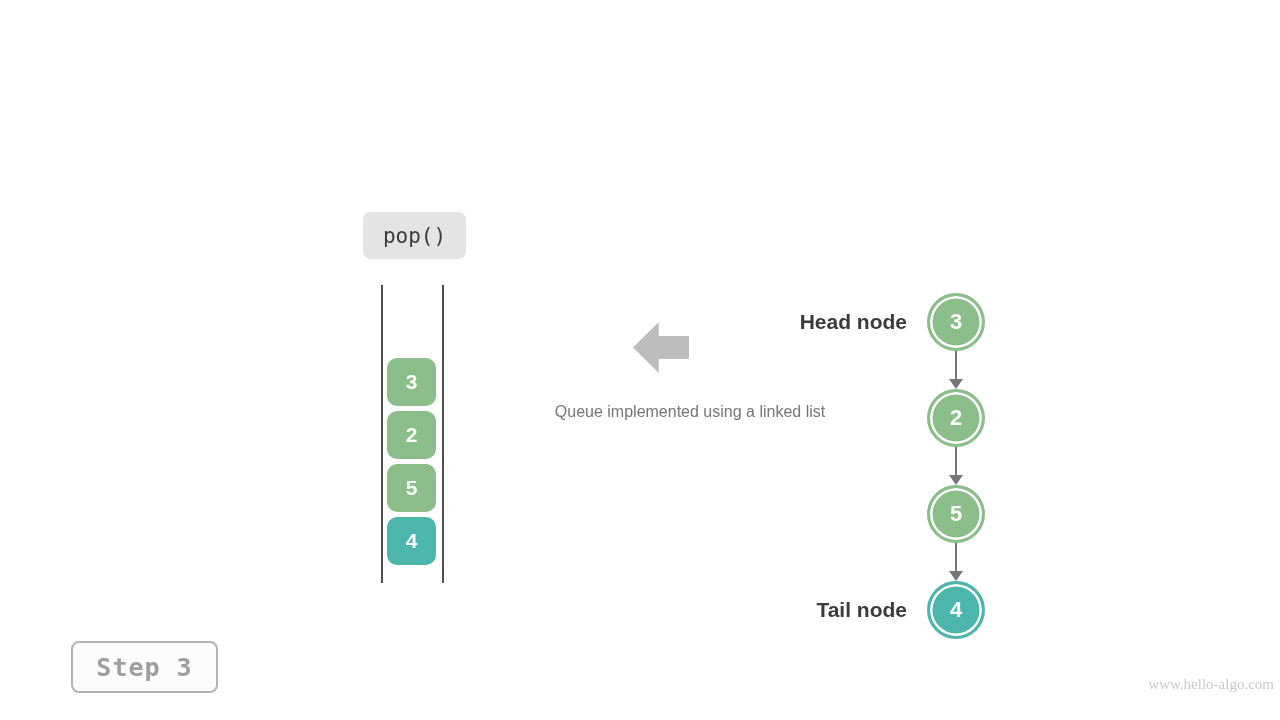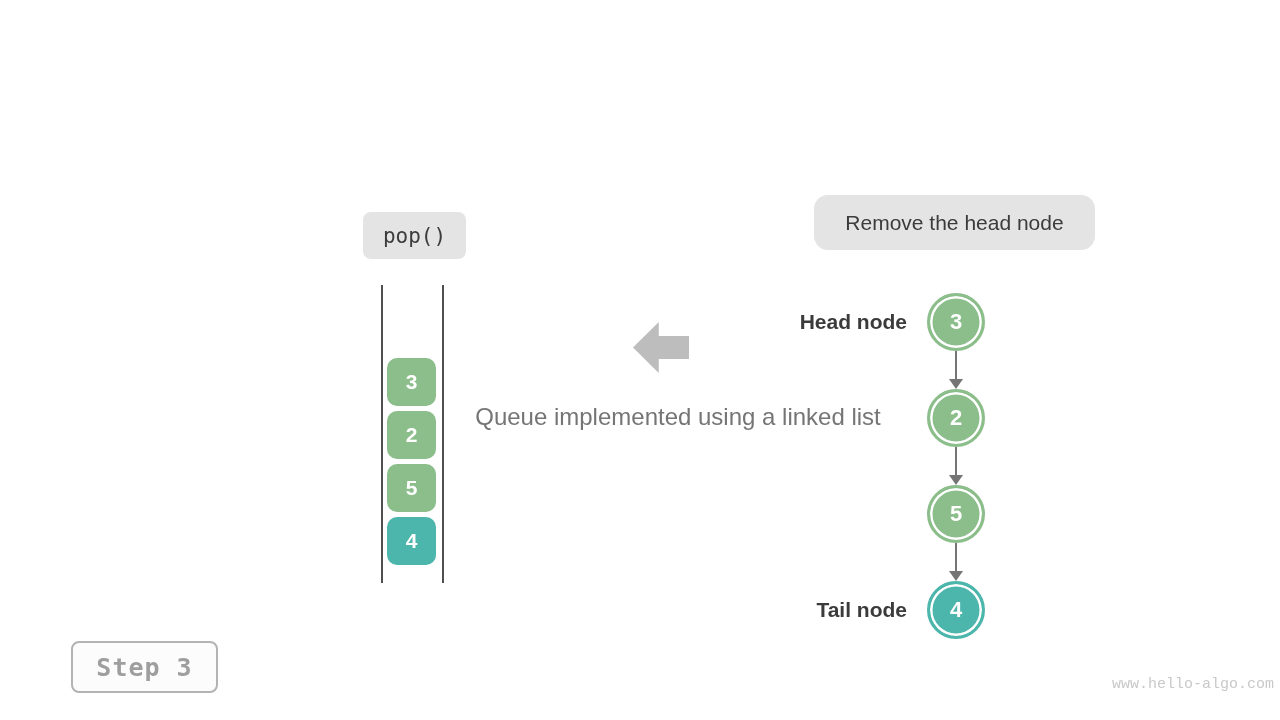--- a/index.html
+++ b/index.html
@@ -63,23 +63,23 @@
   .block-arrow {
     position: absolute;
     left: 597px; top: 322px;
     width: 56px; height: 51px;
     background: #BDBDBD;
     -webkit-clip-path: polygon(0 50%, 46% 0, 46% 27.5%, 100% 27.5%, 100% 72.5%, 46% 72.5%, 46% 100%);
     clip-path: polygon(0 50%, 46% 0, 46% 27.5%, 100% 27.5%, 100% 72.5%, 46% 72.5%, 46% 100%);
   }
   .caption {
     position: absolute;
-    left: 428px; top: 403px; width: 428px;
+    left: 440px; top: 403px; width: 428px;
     text-align: center;
-    font-size: 24px;
+    font-size: 16px;
     color: #757575;
   }
   .node {
     position: absolute;
     left: 891px;
     width: 58px; height: 58px;
     border-radius: 50%;
     box-sizing: border-box;
     display: flex;
     align-items: center;
@@ -143,21 +143,21 @@
     font-weight: bold;
     font-size: 25px;
     color: #9E9E9E;
     letter-spacing: 1px;
   }
   .watermark {
     position: absolute;
     left: 1038px; top: 676px;
     width: 200px;
     text-align: right;
-    font-family: Liberation Mono, monospace;
+    font-family: Liberation Serif, serif;
     font-size: 15px;
     color: #C9C9C9;
   }
 </style>
 </head>
 <body>
 
 <div class="canvas">
 
   <div class="badge op-badge">
@@ -177,23 +177,20 @@
     <span>5</span>
   </div>
   <div class="block q3 bg-teal">
     <span>4</span>
   </div>
 
   <div class="block-arrow"></div>
 
   <div class="caption">Queue implemented using a linked list</div>
 
-  <div class="badge annotation-badge">
-    <span>Remove the head node</span>
-  </div>
 
   <div class="side-label head-label">Head node</div>
   <div class="side-label tail-label">Tail node</div>
 
   <div class="node n0 green">
     <span>3</span>
   </div>
   <div class="connector c0">
     <div class="line"></div>
     <div class="head"></div>

